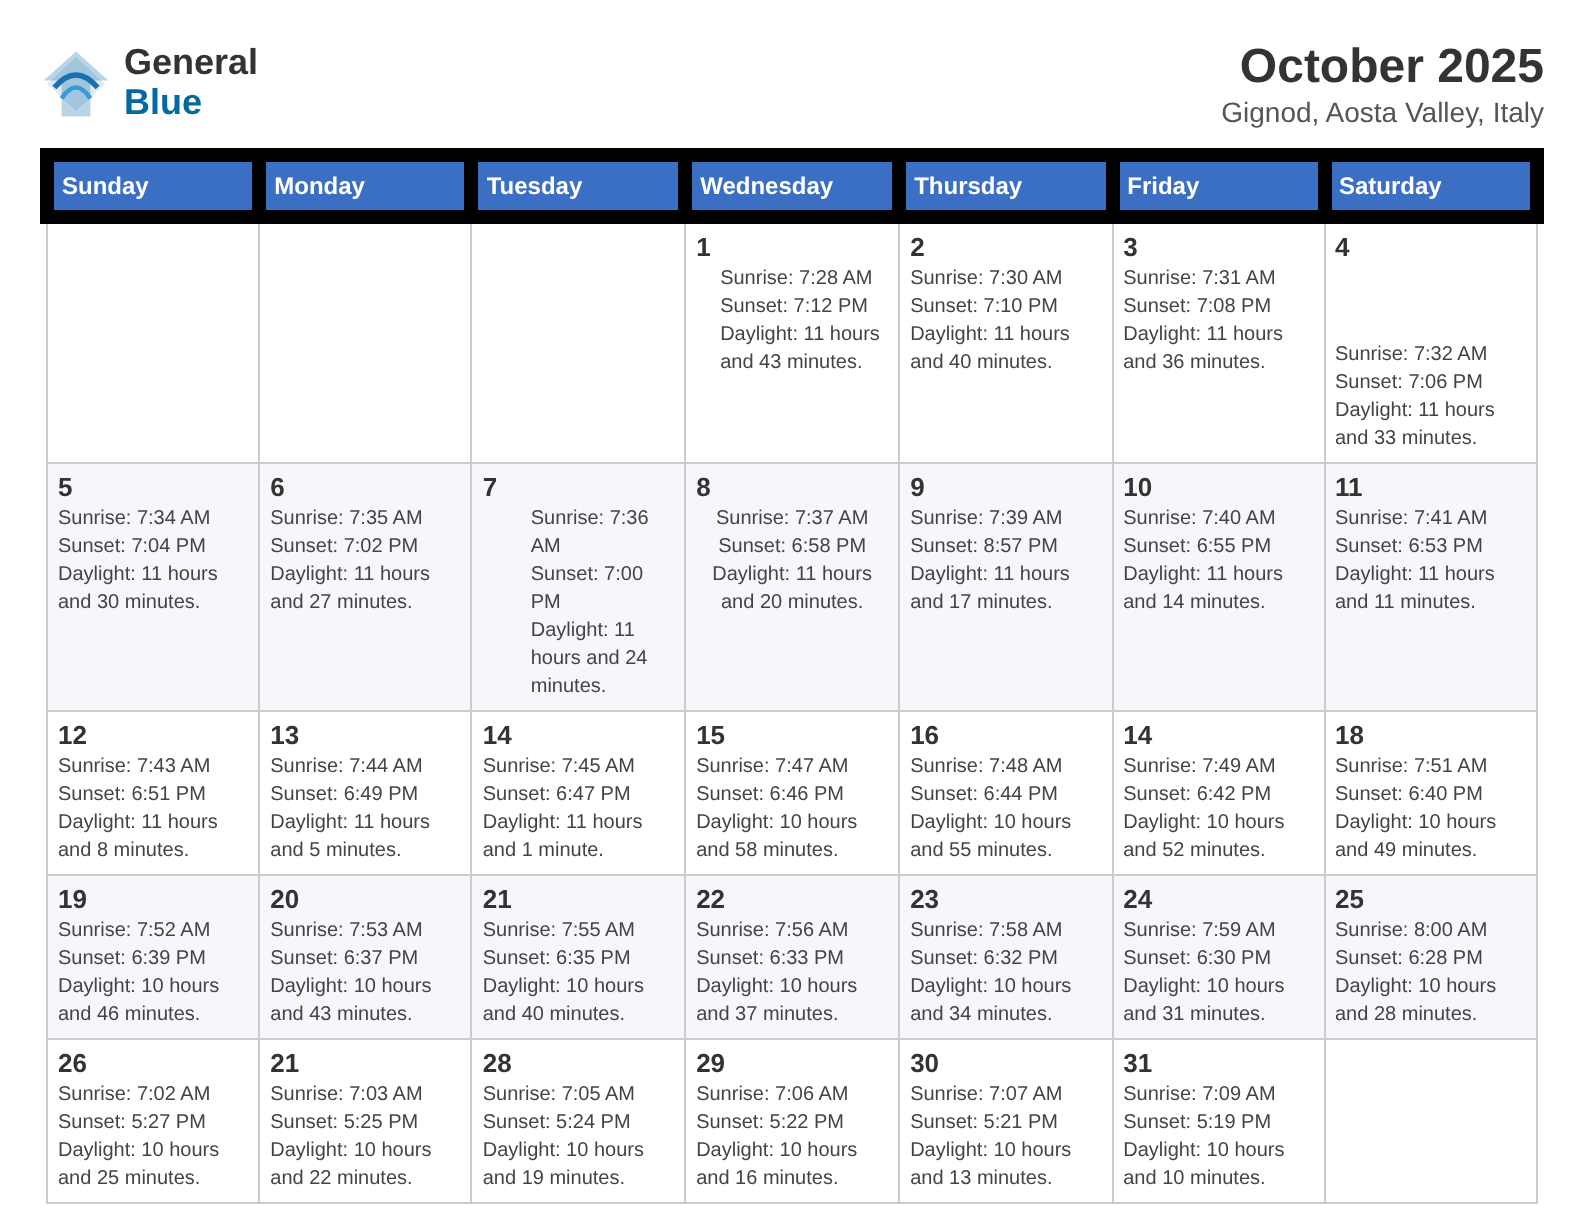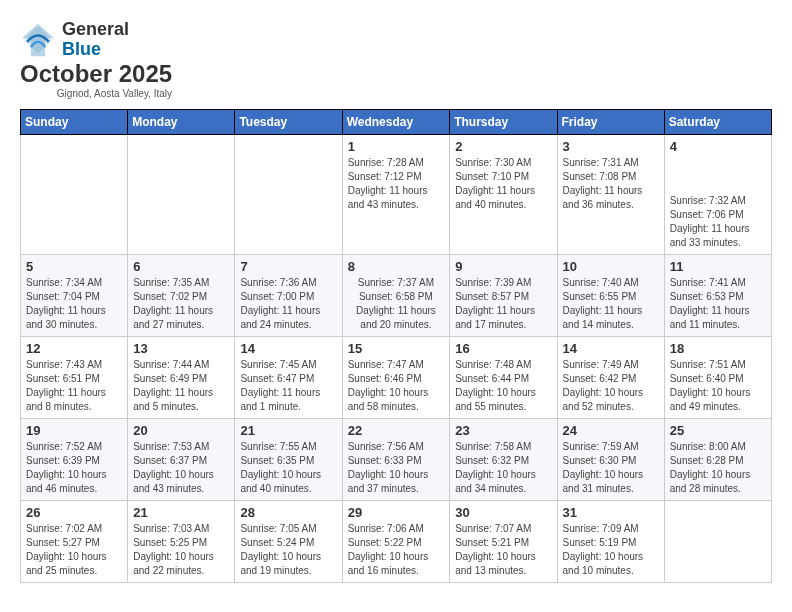--- a/index.html
+++ b/index.html
@@ -6,23 +6,22 @@
     body {
       font-family: Arial, sans-serif;
       background: #fff;
       width: 792px;
       min-height: 612px;
       padding: 20px;
     }
     .header {
       display: flex;
       justify-content: space-between;
-      align-items: flex-start;
+      align-items: center;
       margin-bottom: 10px;
-      flex-direction: column;
     }
     .logo {
       display: flex;
       align-items: center;
       gap: 6px;
     }
     .logo-text {
       font-size: 18px;
       font-weight: bold;
       line-height: 1.1;
@@ -33,36 +32,36 @@
       width: 36px;
       height: 36px;
     }
     .title-block { text-align: right; }
     .month-title {
       font-size: 24px;
       font-weight: bold;
       color: #333;
     }
     .location {
-      font-size: 10px;
+      font-size: 14px;
       color: #555;
     }
     .calendar {
       width: 100%;
       border-collapse: collapse;
       font-size: 10.5px;
     }
     .calendar th {
       background: #3a6fc4;
       color: #fff;
       padding: 5px 4px;
       text-align: left;
       font-size: 12px;
       font-weight: bold;
-      border: 1px solid #000000;
+      border: 7px solid #000000;
     }
     .calendar td {
       border: 1px solid #ccc;
       vertical-align: top;
       padding: 4px 5px;
       width: 108px;
       min-height: 90px;
       color: #333;
     }
     .day-num {
@@ -121,21 +120,21 @@
         <th>Saturday</th>
       </tr>
   </thead>
   <tbody id="calendar-body">
   <tr>
         <td class="empty-cell"></td>
         <td class="empty-cell"></td>
         <td class="empty-cell"></td>
         <td>
           <div class="day-num">1</div>
-          <div class="day-info" style="white-space: pre-line;">Sunrise: 7:28 AM
+          <div class="day-info" style="white-space: pre-line; margin-left: 12px;">Sunrise: 7:28 AM
 Sunset: 7:12 PM
 Daylight: 11 hours and 43 minutes.</div>
         </td>
         <td>
           <div class="day-num">2</div>
           <div class="day-info" style="white-space: pre-line;">Sunrise: 7:30 AM
 Sunset: 7:10 PM
 Daylight: 11 hours and 40 minutes.</div>
         </td>
         <td>
@@ -159,21 +158,21 @@
 Daylight: 11 hours and 30 minutes.</div>
         </td>
         <td>
           <div class="day-num">6</div>
           <div class="day-info" style="white-space: pre-line;">Sunrise: 7:35 AM
 Sunset: 7:02 PM
 Daylight: 11 hours and 27 minutes.</div>
         </td>
         <td>
           <div class="day-num">7</div>
-          <div class="day-info" style="white-space: pre-line;">Sunrise: 7:36 AM
+          <div class="day-info" style="white-space: pre-line; margin-left: 24px;">Sunrise: 7:36 AM
 Sunset: 7:00 PM
 Daylight: 11 hours and 24 minutes.</div>
         </td>
         <td>
           <div class="day-num">8</div>
           <div class="day-info" style="white-space: pre-line; text-align: center;">Sunrise: 7:37 AM
 Sunset: 6:58 PM
 Daylight: 11 hours and 20 minutes.</div>
         </td>
         <td>

